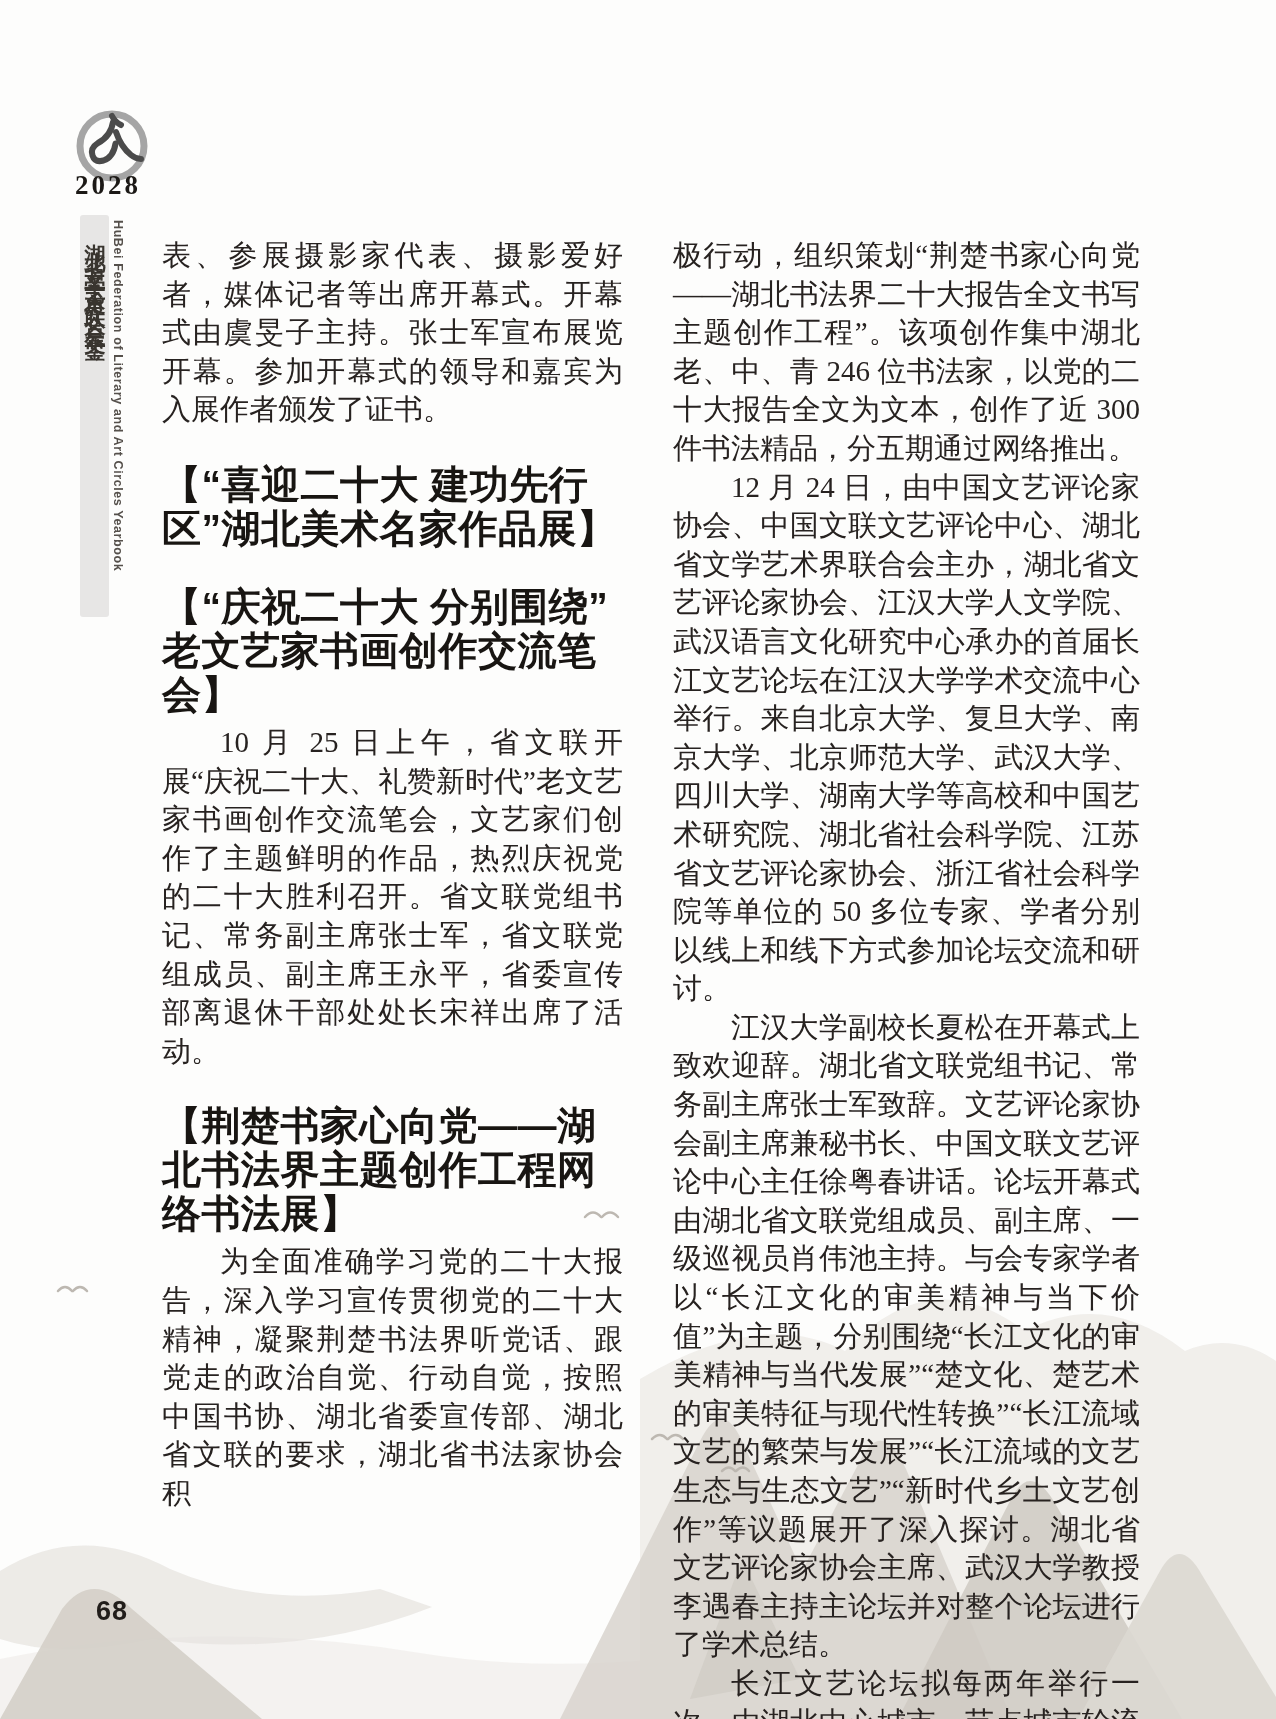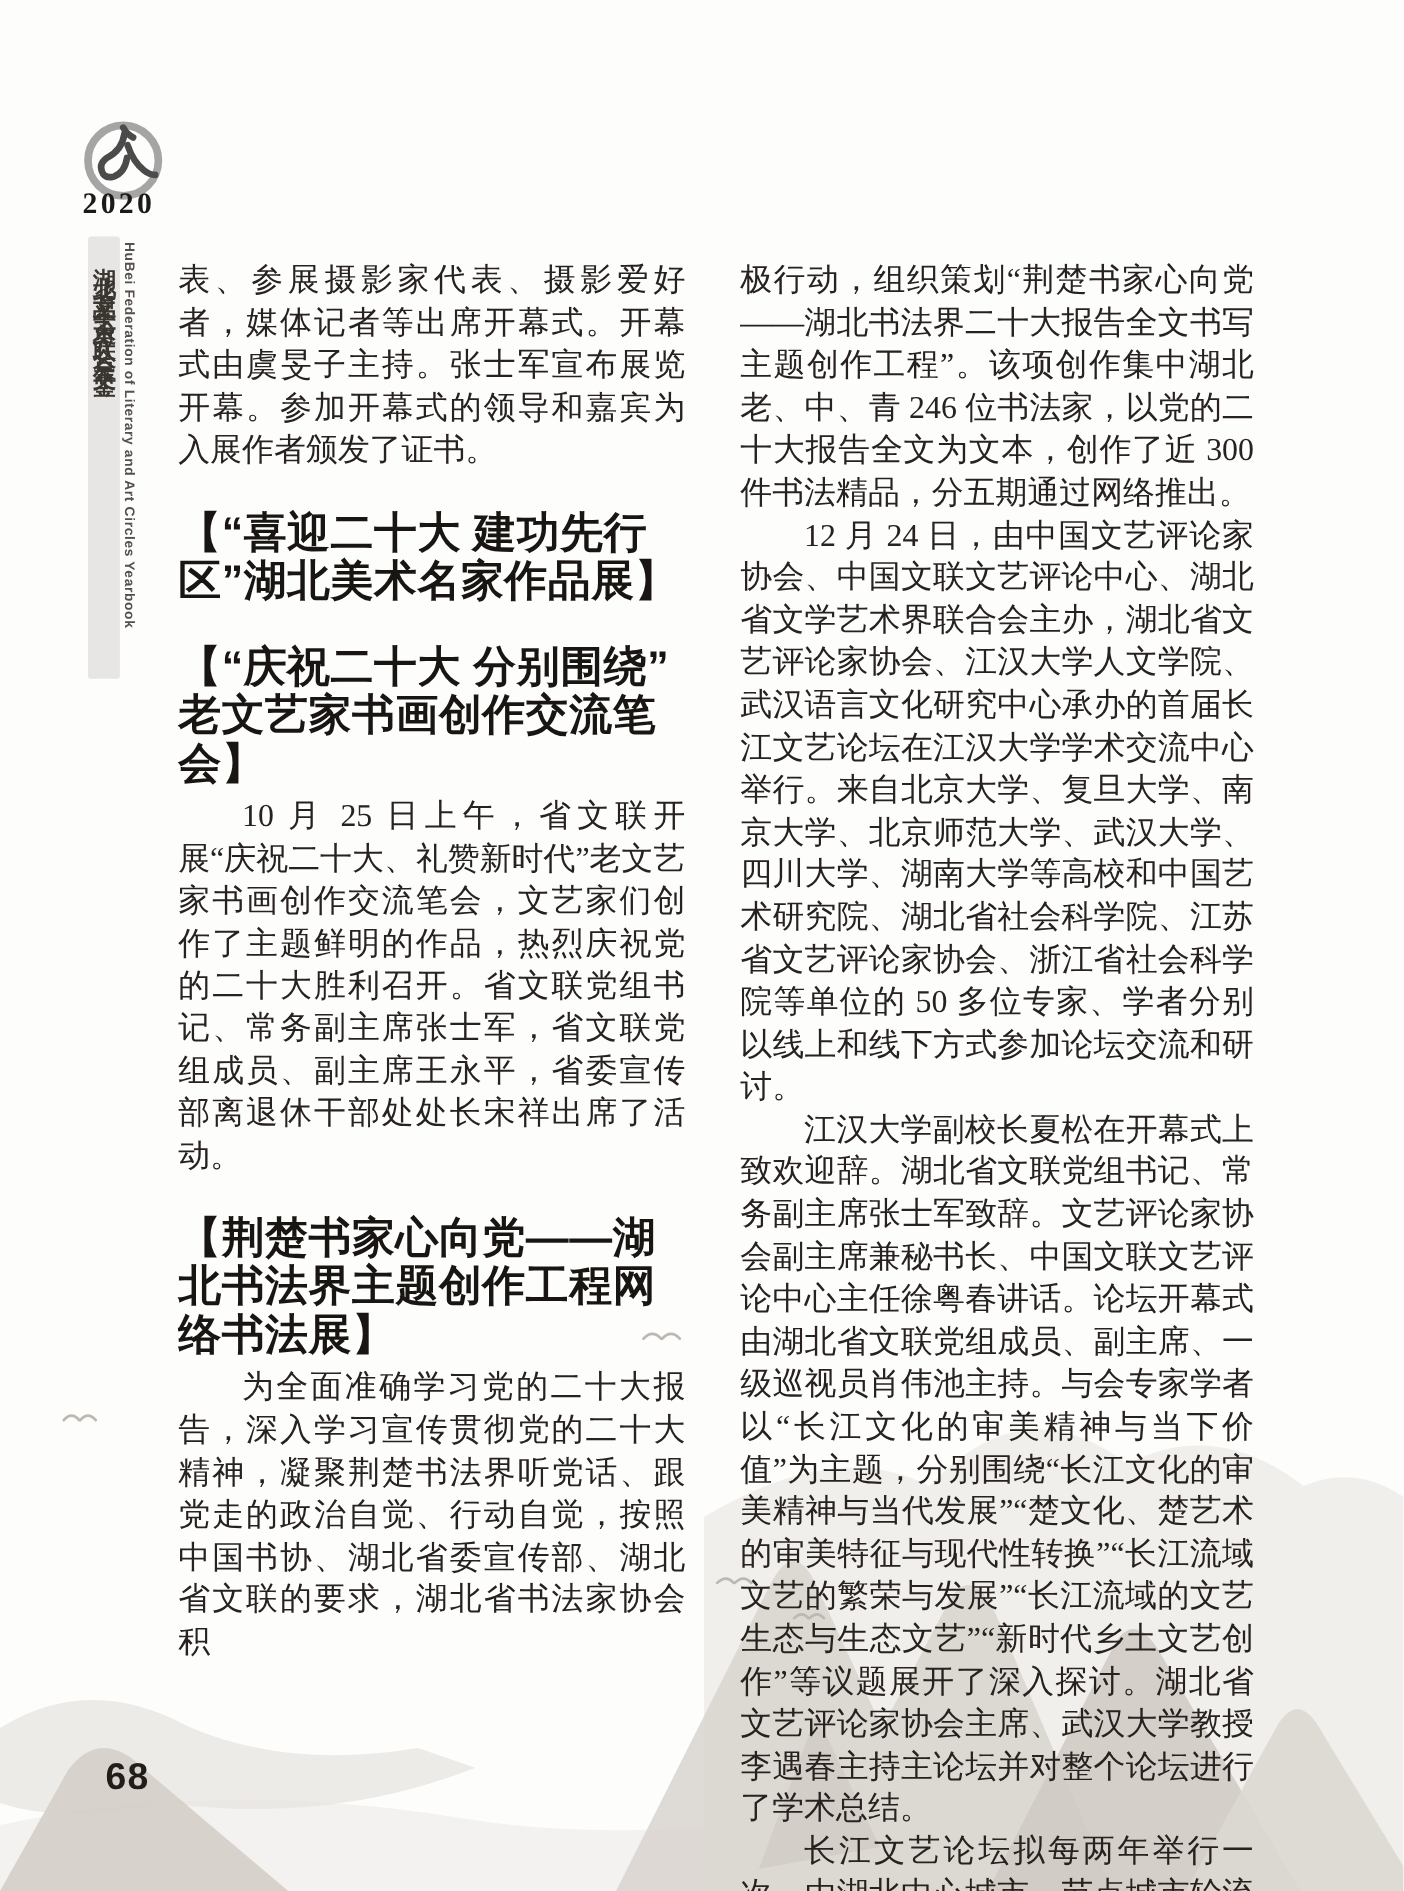--- a/index.html
+++ b/index.html
@@ -43,21 +43,21 @@
   .col h2{
     font-family:"Liberation Sans","DejaVu Sans",sans-serif;
     font-size:39px;line-height:44px;font-weight:700;letter-spacing:0.5px;
     color:#181512;margin:34px 0 6px 0;text-align:left;
   }
   .col > :first-child{margin-top:0;}
   
   .page-number{
     position:absolute;left:96px;top:1596px;z-index:2;
     font-family:"Liberation Sans","DejaVu Sans",sans-serif;
-    font-size:34px;font-weight:700;color:#211d1a;letter-spacing:1px;
+    font-size:27px;font-weight:700;color:#211d1a;letter-spacing:1px;
   }
 </style>
 </head>
 <body>
 
 <svg class="watermark" viewBox="0 0 1276 580" preserveAspectRatio="none" aria-hidden="true">
   <path d="M640,240 Q760,168 845,212 Q930,120 1025,192 Q1105,150 1185,212 Q1232,192 1276,222 L1276,580 L640,580 Z" fill="#ebe8e4" opacity="0.7"></path>
   <path d="M0,520 Q200,478 420,514 Q530,532 660,520 L660,580 L0,580 Z" fill="#efede9" opacity="0.65"></path>
   <path d="M0,432 Q80,382 170,430 Q262,470 380,450 L432,468 Q300,520 152,500 Q60,520 0,500 Z" fill="#e6e3de" opacity="0.7"></path>
   <path d="M560,580 L700,302 Q722,258 742,302 L802,432 L860,322 Q882,278 906,330 L1012,580 Z" fill="#d8d4ce" opacity="0.85"></path>
@@ -79,21 +79,21 @@
 
 <svg class="logo" width="80" height="80" viewBox="0 0 80 80" aria-hidden="true">
   <circle cx="40" cy="40" r="32" fill="none" stroke="#a5a5a5" stroke-width="7"></circle>
   <g stroke="#4b4b4b" stroke-width="6" fill="none" stroke-linecap="round">
     <path d="M40,10 q3,6 9,9"></path>
     <path d="M41,16 q-2,14 -15,21 q-8,5 -5.5,12.5 q2.5,7.5 11,5 q10,-3.5 12,-17"></path>
     <path d="M44,26 q5,15 15,23 q5,4 10,4"></path>
   </g>
 </svg>
 
-<div class="year">2020</div>
+<div class="year">2028</div>
 
 <div class="sidebar-cn">湖北省文学艺术界联合会年鉴</div>
 <div class="sidebar-en">HuBei Federation of Literary and Art Circles Yearbook</div>
 
 <div class="col col-left">
     <p>表、参展摄影家代表、摄影爱好者，媒体记者等出席开幕式。开幕式由虞旻子主持。张士军宣布展览开幕。参加开幕式的领导和嘉宾为入展作者颁发了证书。</p>
     <h2>【“喜迎二十大 建功先行区”湖北美术名家作品展】</h2>
     <h2>【“庆祝二十大 分别围绕” 老文艺家书画创作交流笔会】</h2>
     <p class="indent">10 月 25 日上午，省文联开展“庆祝二十大、礼赞新时代”老文艺家书画创作交流笔会，文艺家们创作了主题鲜明的作品，热烈庆祝党的二十大胜利召开。省文联党组书记、常务副主席张士军，省文联党组成员、副主席王永平，省委宣传部离退休干部处处长宋祥出席了活动。</p>
     <h2>【荆楚书家心向党——湖北书法界主题创作工程网络书法展】</h2>

